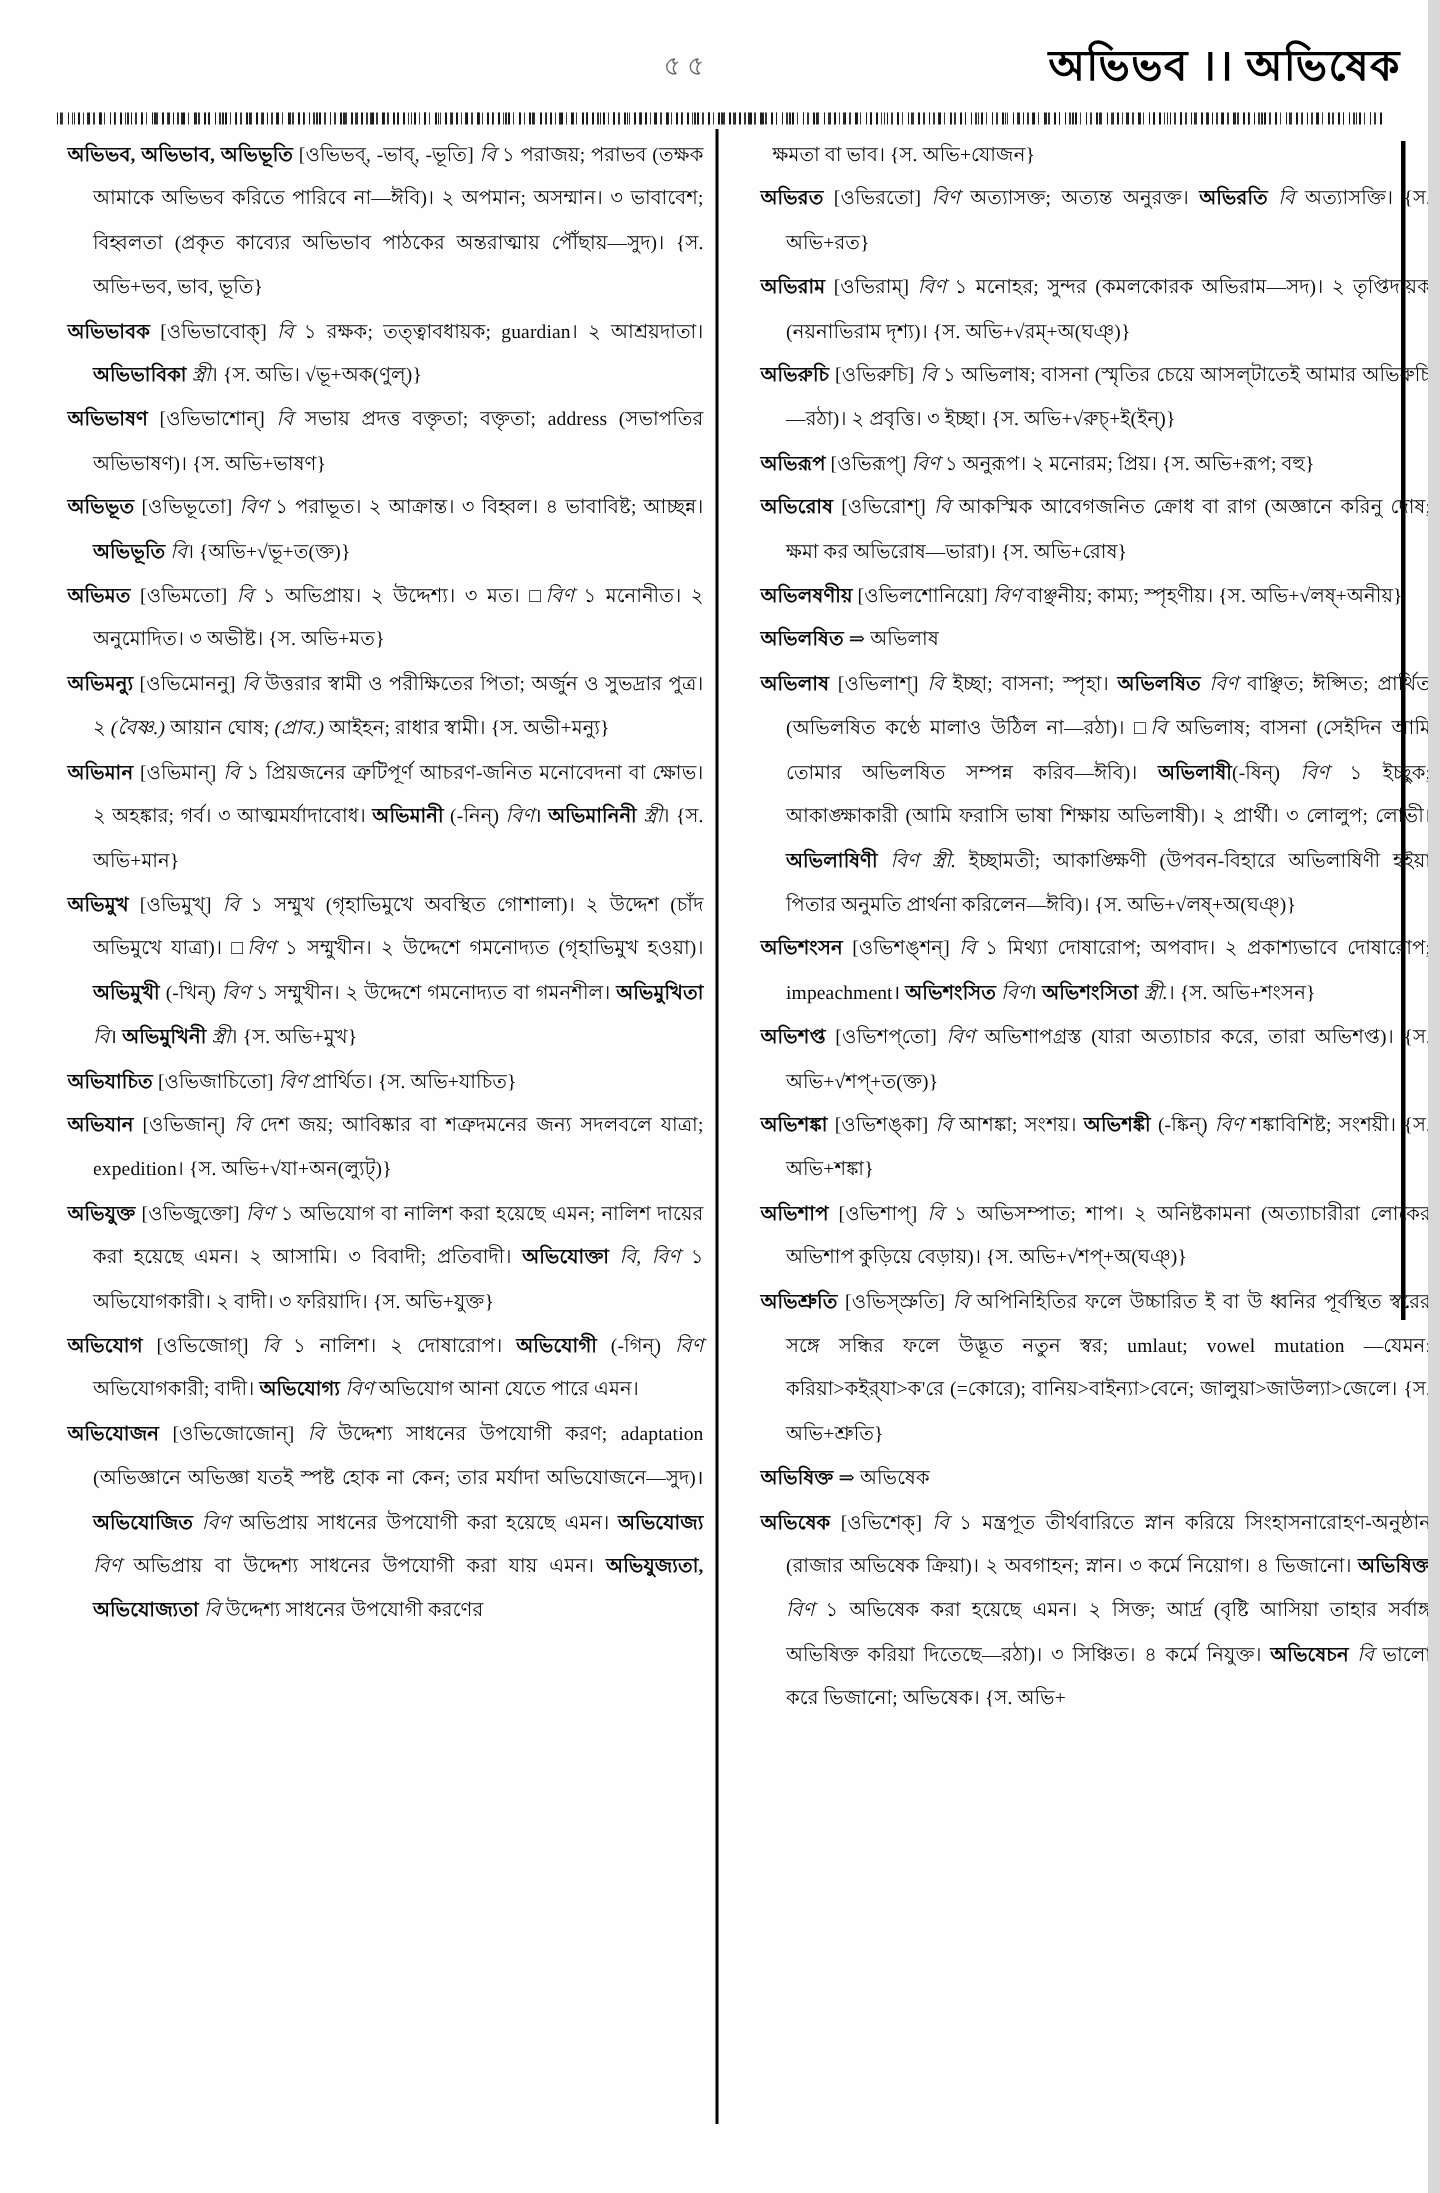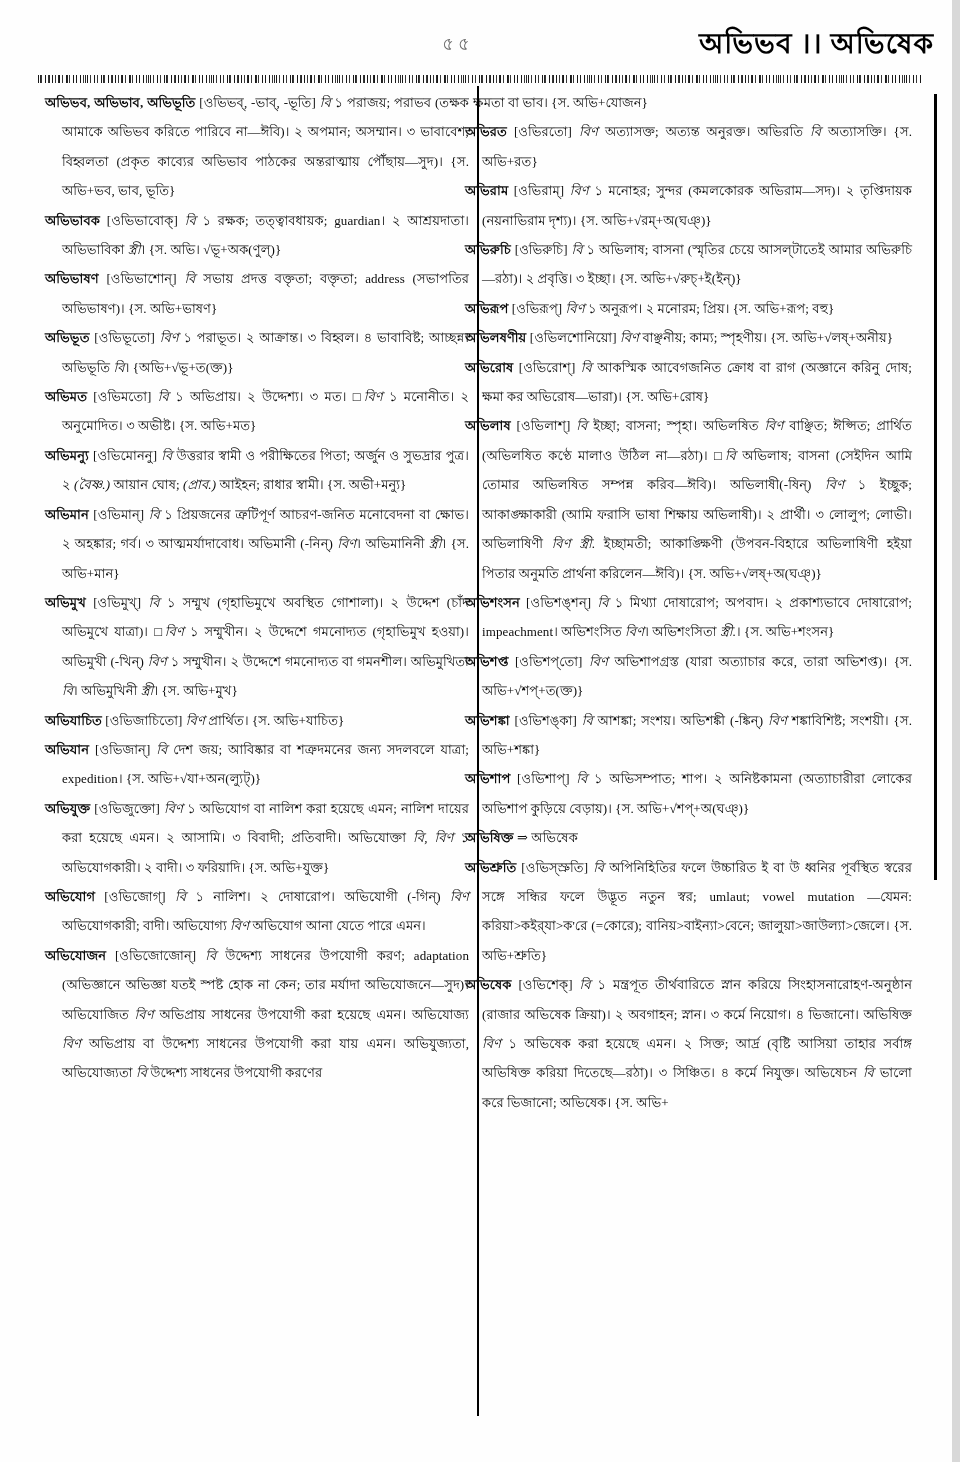--- a/index.html
+++ b/index.html
@@ -23,25 +23,25 @@
       repeating-linear-gradient(90deg,transparent 0 2px,#111 2px 3px,transparent 3px 9px);
     background-blend-mode:multiply;
   }
   .divider { position:absolute; left:477px; top:86px; width:2px; height:1330px; background:#000; }
   .edge    { position:absolute; left:934px; top:94px; width:3px; height:786px; background:#000; }
   .col {
     position:absolute; top:88px; font-size:13px; line-height:29.4px;
     text-align:justify; letter-spacing:.1px;
   }
   #col-left  { left:45px;  width:424px; }
-  #col-right { left:465px; width:447px; }
+  #col-right { left:507px; width:447px; }
   .entry { padding-left:17px; text-indent:-17px; }
   .entry.cont { padding-left:8px; text-indent:0; }
   .h { font-weight:bold; }
-  .b { font-weight:normal; }
+  .b { font-weight:bold; }
   .i { font-style:italic; }
   .n { font-style:normal; }
 </style>
 </head>
 <body>
 
 <div class="page">
   <div class="pageno">৫৫</div>
   <div class="guide">অভিভব ।। অভিষেক</div>
   <div class="noise"></div>
@@ -61,24 +61,25 @@
       <div class="entry"><span class="h">অভিযুক্ত </span><span class="n">[ওভিজুক্তো] </span><span class="i">বিণ </span><span class="n">১ অভিযোগ বা নালিশ করা হয়েছে এমন; নালিশ দায়ের করা হয়েছে এমন। ২ আসামি। ৩ বিবাদী; প্রতিবাদী। </span><span class="b">অভিযোক্তা </span><span class="i">বি, বিণ </span><span class="n">১ অভিযোগকারী। ২ বাদী। ৩ ফরিয়াদি। {স. অভি+যুক্ত}</span></div>
       <div class="entry"><span class="h">অভিযোগ </span><span class="n">[ওভিজোগ্] </span><span class="i">বি </span><span class="n">১ নালিশ। ২ দোষারোপ। </span><span class="b">অভিযোগী </span><span class="n">(-গিন্) </span><span class="i">বিণ </span><span class="n">অভিযোগকারী; বাদী। </span><span class="b">অভিযোগ্য </span><span class="i">বিণ </span><span class="n">অভিযোগ আনা যেতে পারে এমন।</span></div>
       <div class="entry"><span class="h">অভিযোজন </span><span class="n">[ওভিজোজোন্] </span><span class="i">বি </span><span class="n">উদ্দেশ্য সাধনের উপযোগী করণ; adaptation (অভিজ্ঞানে অভিজ্ঞা যতই স্পষ্ট হোক না কেন; তার মর্যাদা অভিযোজনে—সুদ)। </span><span class="b">অভিযোজিত </span><span class="i">বিণ </span><span class="n">অভিপ্রায় সাধনের উপযোগী করা হয়েছে এমন। </span><span class="b">অভিযোজ্য </span><span class="i">বিণ </span><span class="n">অভিপ্রায় বা উদ্দেশ্য সাধনের উপযোগী করা যায় এমন। </span><span class="b">অভিযুজ্যতা, অভিযোজ্যতা </span><span class="i">বি </span><span class="n">উদ্দেশ্য সাধনের উপযোগী করণের</span></div>
     </div>
   <div class="col" id="col-right">
       <div class="entry cont"><span class="n">ক্ষমতা বা ভাব। {স. অভি+যোজন}</span></div>
       <div class="entry"><span class="h">অভিরত </span><span class="n">[ওভিরতো] </span><span class="i">বিণ </span><span class="n">অত্যাসক্ত; অত্যন্ত অনুরক্ত। </span><span class="b">অভিরতি </span><span class="i">বি </span><span class="n">অত্যাসক্তি। {স. অভি+রত}</span></div>
       <div class="entry"><span class="h">অভিরাম </span><span class="n">[ওভিরাম্] </span><span class="i">বিণ </span><span class="n">১ মনোহর; সুন্দর (কমলকোরক অভিরাম—সদ)। ২ তৃপ্তিদায়ক (নয়নাভিরাম দৃশ্য)। {স. অভি+√রম্+অ(ঘঞ্)}</span></div>
       <div class="entry"><span class="h">অভিরুচি </span><span class="n">[ওভিরুচি] </span><span class="i">বি </span><span class="n">১ অভিলাষ; বাসনা (স্মৃতির চেয়ে আসল্‌টাতেই আমার অভিরুচি—রঠা)। ২ প্রবৃত্তি। ৩ ইচ্ছা। {স. অভি+√রুচ্+ই(ইন্)}</span></div>
       <div class="entry"><span class="h">অভিরূপ </span><span class="n">[ওভিরূপ্] </span><span class="i">বিণ </span><span class="n">১ অনুরূপ। ২ মনোরম; প্রিয়। {স. অভি+রূপ; বহু}</span></div>
+      <div class="entry"><span class="h">অভিরোষ </span><span class="n">[ওভিরোশ্] </span><span class="i">বি </span><span class="n">আকস্মিক আবেগজনিত ক্রোধ বা রাগ (অজ্ঞানে করিনু দোষ; ক্ষমা কর অভিরোষ—ভারা)। {স. অভি+রোষ}</span></div>
       <div class="entry"><span class="h">অভিলষণীয় </span><span class="n">[ওভিলশোনিয়ো] </span><span class="i">বিণ </span><span class="n">বাঞ্ছনীয়; কাম্য; স্পৃহণীয়। {স. অভি+√লষ্+অনীয়}</span></div>
-      <div class="entry"><span class="h">অভিরোষ </span><span class="n">[ওভিরোশ্] </span><span class="i">বি </span><span class="n">আকস্মিক আবেগজনিত ক্রোধ বা রাগ (অজ্ঞানে করিনু দোষ; ক্ষমা কর অভিরোষ—ভারা)। {স. অভি+রোষ}</span></div>
+      <div class="entry"><span class="h">অভিলষিত </span><span class="n">⇒ অভিলাষ</span></div>
       <div class="entry"><span class="h">অভিলাষ </span><span class="n">[ওভিলাশ্] </span><span class="i">বি </span><span class="n">ইচ্ছা; বাসনা; স্পৃহা। </span><span class="b">অভিলষিত </span><span class="i">বিণ </span><span class="n">বাঞ্ছিত; ঈপ্সিত; প্রার্থিত (অভিলষিত কণ্ঠে মালাও উঠিল না—রঠা)। □</span><span class="i">বি </span><span class="n">অভিলাষ; বাসনা (সেইদিন আমি তোমার অভিলষিত সম্পন্ন করিব—ঈবি)। </span><span class="b">অভিলাষী</span><span class="n">(-ষিন্) </span><span class="i">বিণ </span><span class="n">১ ইচ্ছুক; আকাঙ্ক্ষাকারী (আমি ফরাসি ভাষা শিক্ষায় অভিলাষী)। ২ প্রার্থী। ৩ লোলুপ; লোভী। </span><span class="b">অভিলাষিণী </span><span class="i">বিণ স্ত্রী. </span><span class="n">ইচ্ছামতী; আকাঙ্ক্ষিণী (উপবন-বিহারে অভিলাষিণী হইয়া পিতার অনুমতি প্রার্থনা করিলেন—ঈবি)। {স. অভি+√লষ্+অ(ঘঞ্)}</span></div>
       <div class="entry"><span class="h">অভিশংসন </span><span class="n">[ওভিশঙ্‌শন্] </span><span class="i">বি </span><span class="n">১ মিথ্যা দোষারোপ; অপবাদ। ২ প্রকাশ্যভাবে দোষারোপ; impeachment। </span><span class="b">অভিশংসিত </span><span class="i">বিণ</span><span class="n">। </span><span class="b">অভিশংসিতা </span><span class="i">স্ত্রী.</span><span class="n">। {স. অভি+শংসন}</span></div>
       <div class="entry"><span class="h">অভিশপ্ত </span><span class="n">[ওভিশপ্‌তো] </span><span class="i">বিণ </span><span class="n">অভিশাপগ্রস্ত (যারা অত্যাচার করে, তারা অভিশপ্ত)। {স. অভি+√শপ্+ত(ক্ত)}</span></div>
       <div class="entry"><span class="h">অভিশঙ্কা </span><span class="n">[ওভিশঙ্‌কা] </span><span class="i">বি </span><span class="n">আশঙ্কা; সংশয়। </span><span class="b">অভিশঙ্কী </span><span class="n">(-ঙ্কিন্) </span><span class="i">বিণ </span><span class="n">শঙ্কাবিশিষ্ট; সংশয়ী। {স. অভি+শঙ্কা}</span></div>
       <div class="entry"><span class="h">অভিশাপ </span><span class="n">[ওভিশাপ্] </span><span class="i">বি </span><span class="n">১ অভিসম্পাত; শাপ। ২ অনিষ্টকামনা (অত্যাচারীরা লোকের অভিশাপ কুড়িয়ে বেড়ায়)। {স. অভি+√শপ্+অ(ঘঞ্)}</span></div>
+      <div class="entry"><span class="h">অভিশ্রুতি </span><span class="n">[ওভিস্‌স্রুতি] </span><span class="i">বি </span><span class="n">অপিনিহিতির ফলে উচ্চারিত ই বা উ ধ্বনির পূর্বস্থিত স্বরের সঙ্গে সন্ধির ফলে উদ্ভূত নতুন স্বর; umlaut; vowel mutation —যেমন: করিয়া&gt;কইর্‌যা&gt;ক'রে (=কোরে); বানিয়&gt;বাইন্যা&gt;বেনে; জালুয়া&gt;জাউল্যা&gt;জেলে। {স. অভি+শ্রুতি}</span></div>
       <div class="entry"><span class="h">অভিষিক্ত </span><span class="n">⇒ অভিষেক</span></div>
-      <div class="entry"><span class="h">অভিশ্রুতি </span><span class="n">[ওভিস্‌স্রুতি] </span><span class="i">বি </span><span class="n">অপিনিহিতির ফলে উচ্চারিত ই বা উ ধ্বনির পূর্বস্থিত স্বরের সঙ্গে সন্ধির ফলে উদ্ভূত নতুন স্বর; umlaut; vowel mutation —যেমন: করিয়া&gt;কইর্‌যা&gt;ক'রে (=কোরে); বানিয়&gt;বাইন্যা&gt;বেনে; জালুয়া&gt;জাউল্যা&gt;জেলে। {স. অভি+শ্রুতি}</span></div>
       <div class="entry"><span class="h">অভিষেক </span><span class="n">[ওভিশেক্] </span><span class="i">বি </span><span class="n">১ মন্ত্রপূত তীর্থবারিতে স্নান করিয়ে সিংহাসনারোহণ-অনুষ্ঠান (রাজার অভিষেক ক্রিয়া)। ২ অবগাহন; স্নান। ৩ কর্মে নিয়োগ। ৪ ভিজানো। </span><span class="b">অভিষিক্ত </span><span class="i">বিণ </span><span class="n">১ অভিষেক করা হয়েছে এমন। ২ সিক্ত; আর্দ্র (বৃষ্টি আসিয়া তাহার সর্বাঙ্গ অভিষিক্ত করিয়া দিতেছে—রঠা)। ৩ সিঞ্চিত। ৪ কর্মে নিযুক্ত। </span><span class="b">অভিষেচন </span><span class="i">বি </span><span class="n">ভালো করে ভিজানো; অভিষেক। {স. অভি+</span></div>
     </div>
 </div>
 
 </body></html>

